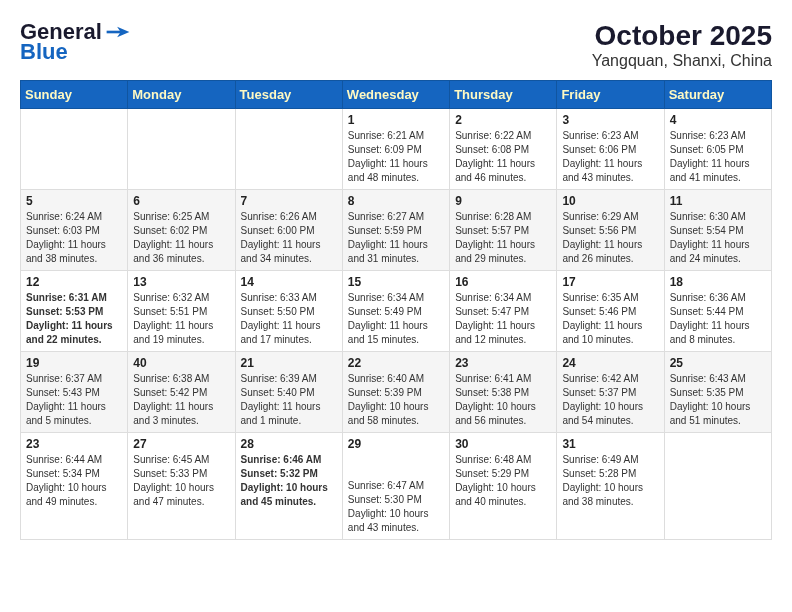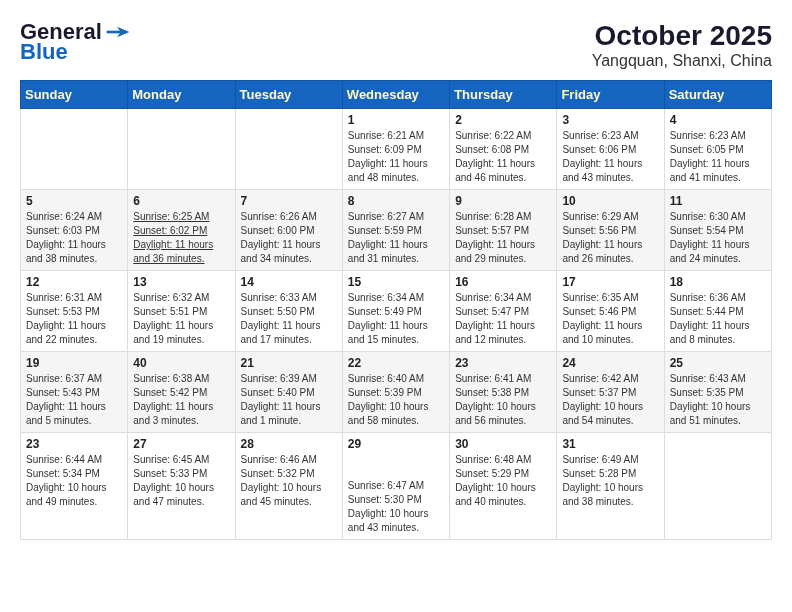--- a/index.html
+++ b/index.html
@@ -160,21 +160,21 @@
       <tr>
         <td>
           <span class="day-number">5</span>
           <div class="day-info" style="white-space: pre-line;">Sunrise: 6:24 AM
 Sunset: 6:03 PM
 Daylight: 11 hours
 and 38 minutes.</div>
         </td>
         <td>
           <span class="day-number">6</span>
-          <div class="day-info" style="white-space: pre-line; text-decoration: underline;">Sunrise: 6:25 AM
+          <div class="day-info" style="white-space: pre-line;">Sunrise: 6:25 AM
 Sunset: 6:02 PM
 Daylight: 11 hours
 and 36 minutes.</div>
         </td>
         <td>
           <span class="day-number">7</span>
           <div class="day-info" style="white-space: pre-line;">Sunrise: 6:26 AM
 Sunset: 6:00 PM
 Daylight: 11 hours
 and 34 minutes.</div>
@@ -204,21 +204,21 @@
           <span class="day-number">11</span>
           <div class="day-info" style="white-space: pre-line;">Sunrise: 6:30 AM
 Sunset: 5:54 PM
 Daylight: 11 hours
 and 24 minutes.</div>
         </td>
       </tr>
       <tr>
         <td>
           <span class="day-number">12</span>
-          <div class="day-info" style="white-space: pre-line;">Sunrise: 6:31 AM
+          <div class="day-info" style="white-space: pre-line; font-weight: bold;">Sunrise: 6:31 AM
 Sunset: 5:53 PM
 Daylight: 11 hours
 and 22 minutes.</div>
         </td>
         <td>
           <span class="day-number">13</span>
           <div class="day-info" style="white-space: pre-line;">Sunrise: 6:32 AM
 Sunset: 5:51 PM
 Daylight: 11 hours
 and 19 minutes.</div>
@@ -320,21 +320,21 @@
         </td>
         <td>
           <span class="day-number">27</span>
           <div class="day-info" style="white-space: pre-line;">Sunrise: 6:45 AM
 Sunset: 5:33 PM
 Daylight: 10 hours
 and 47 minutes.</div>
         </td>
         <td>
           <span class="day-number">28</span>
-          <div class="day-info" style="white-space: pre-line;">Sunrise: 6:46 AM
+          <div class="day-info" style="white-space: pre-line; font-weight: bold;">Sunrise: 6:46 AM
 Sunset: 5:32 PM
 Daylight: 10 hours
 and 45 minutes.</div>
         </td>
         <td>
           <span class="day-number">29</span>
           <div class="day-info" style="white-space: pre-line; margin-top: 28px;">Sunrise: 6:47 AM
 Sunset: 5:30 PM
 Daylight: 10 hours
 and 43 minutes.</div>

